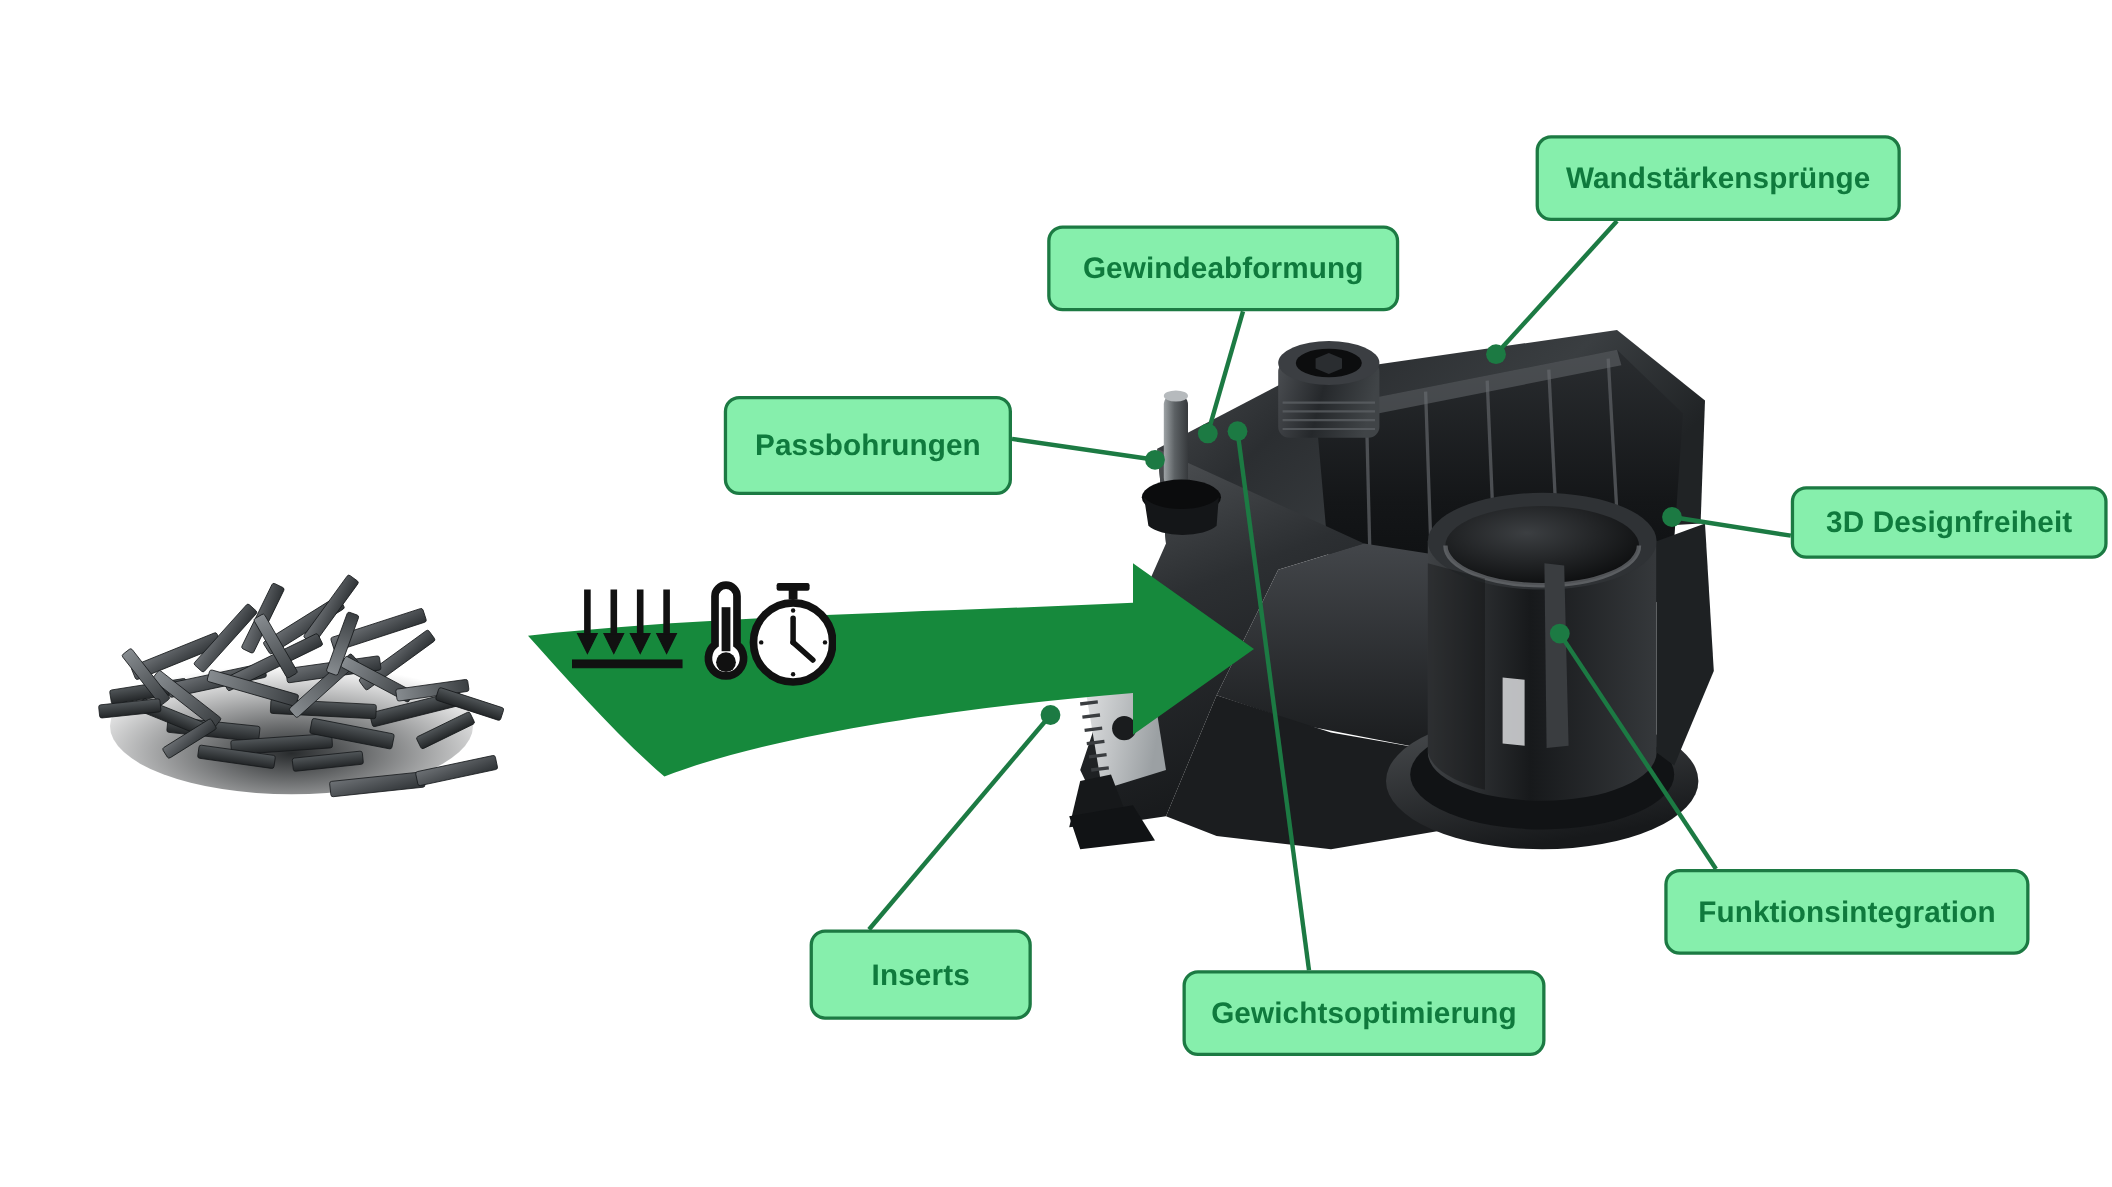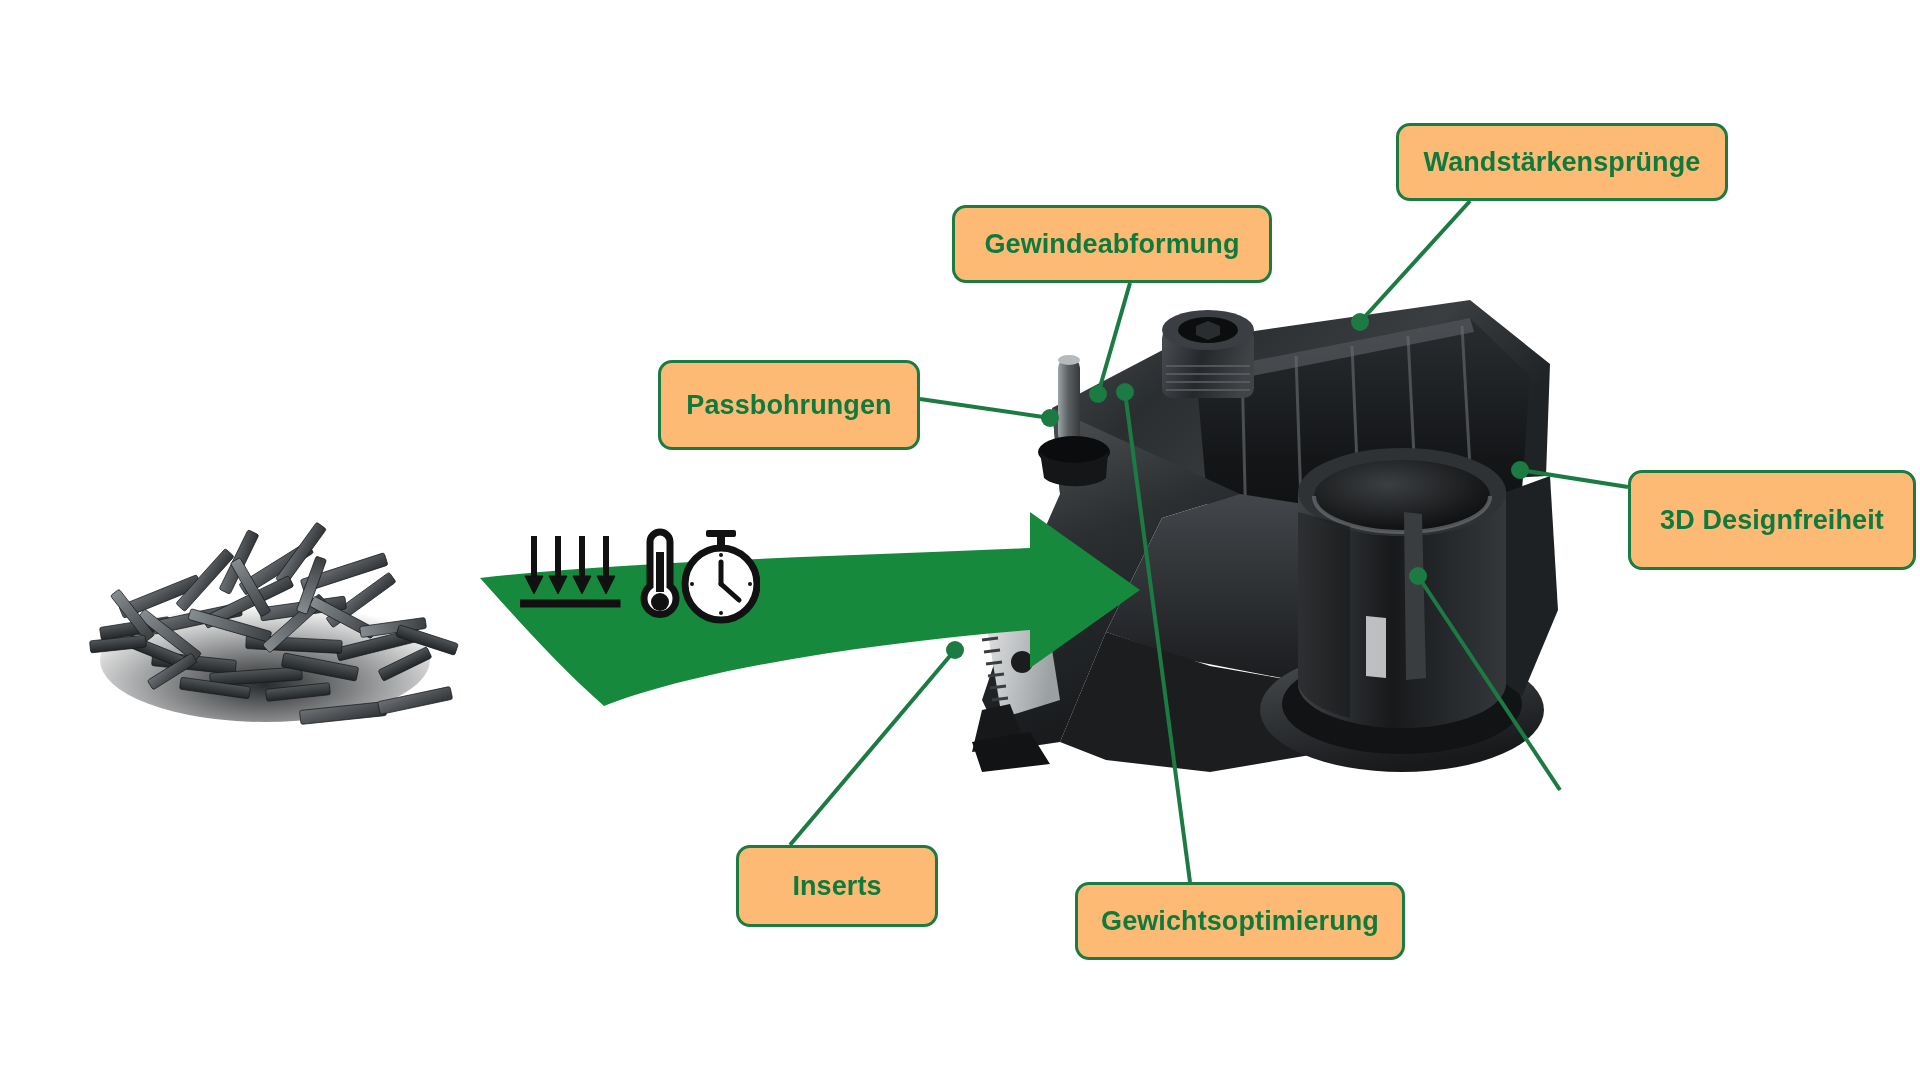--- a/index.html
+++ b/index.html
@@ -9,38 +9,38 @@
     font-family:"Liberation Sans", sans-serif;
     overflow:hidden;
     position:relative;
   }
   #stage{position:absolute;inset:0;width:1920px;height:1079px;}
 
   
   .callout{
     position:absolute;
     box-sizing:border-box;
-    background:#fdba74;
+    background:#86efac;
     border:3px solid #1c7a43;
     border-radius:14px;
     display:flex;align-items:center;justify-content:center;
     color:#0f7a3d;
     font-weight:bold;
     font-size:27px;
     letter-spacing:.1px;
     white-space:nowrap;
     padding:0 20px;
     z-index:40;
   }
 
   
   .c-wand { left:1396px; top:123px;  width:332px; height:78px; }
   .c-gew  { left:952px;  top:205px;  width:320px; height:78px;text-align:center; }
   .c-pass { left:658px;  top:360px;  width:262px; height:90px; }
-  .c-3d   { left:1628px; top:442px;  width:288px; height:100px;margin-top:28px; }
+  .c-3d   { left:1628px; top:442px;  width:288px; height:66px; }
   .c-funk { left:1513px; top:790px;  width:332px; height:78px; }
   .c-gop  { left:1075px; top:882px;  width:330px; height:78px; }
   .c-ins  { left:696px;  top:845px;  width:202px; height:82px;margin-left:40px; }
 
   svg.lines{position:absolute;left:0;top:0;width:1920px;height:1079px;z-index:20;pointer-events:none;}
 
   
   .iconrow{position:absolute;left:520px;top:528px;z-index:30;}
 
   
@@ -325,20 +325,23 @@
   </div>
   <div class="callout c-gew">
     <span>Gewindeabformung</span>
   </div>
   <div class="callout c-pass">
     <span>Passbohrungen</span>
   </div>
   <div class="callout c-3d">
     <span>3D Designfreiheit</span>
   </div>
+  <div class="callout c-funk">
+    <span>Funktionsintegration</span>
+  </div>
   <div class="callout c-gop">
     <span>Gewichtsoptimierung</span>
   </div>
   <div class="callout c-ins">
     <span>Inserts</span>
   </div>
 
 </div>
 
 </body></html>

